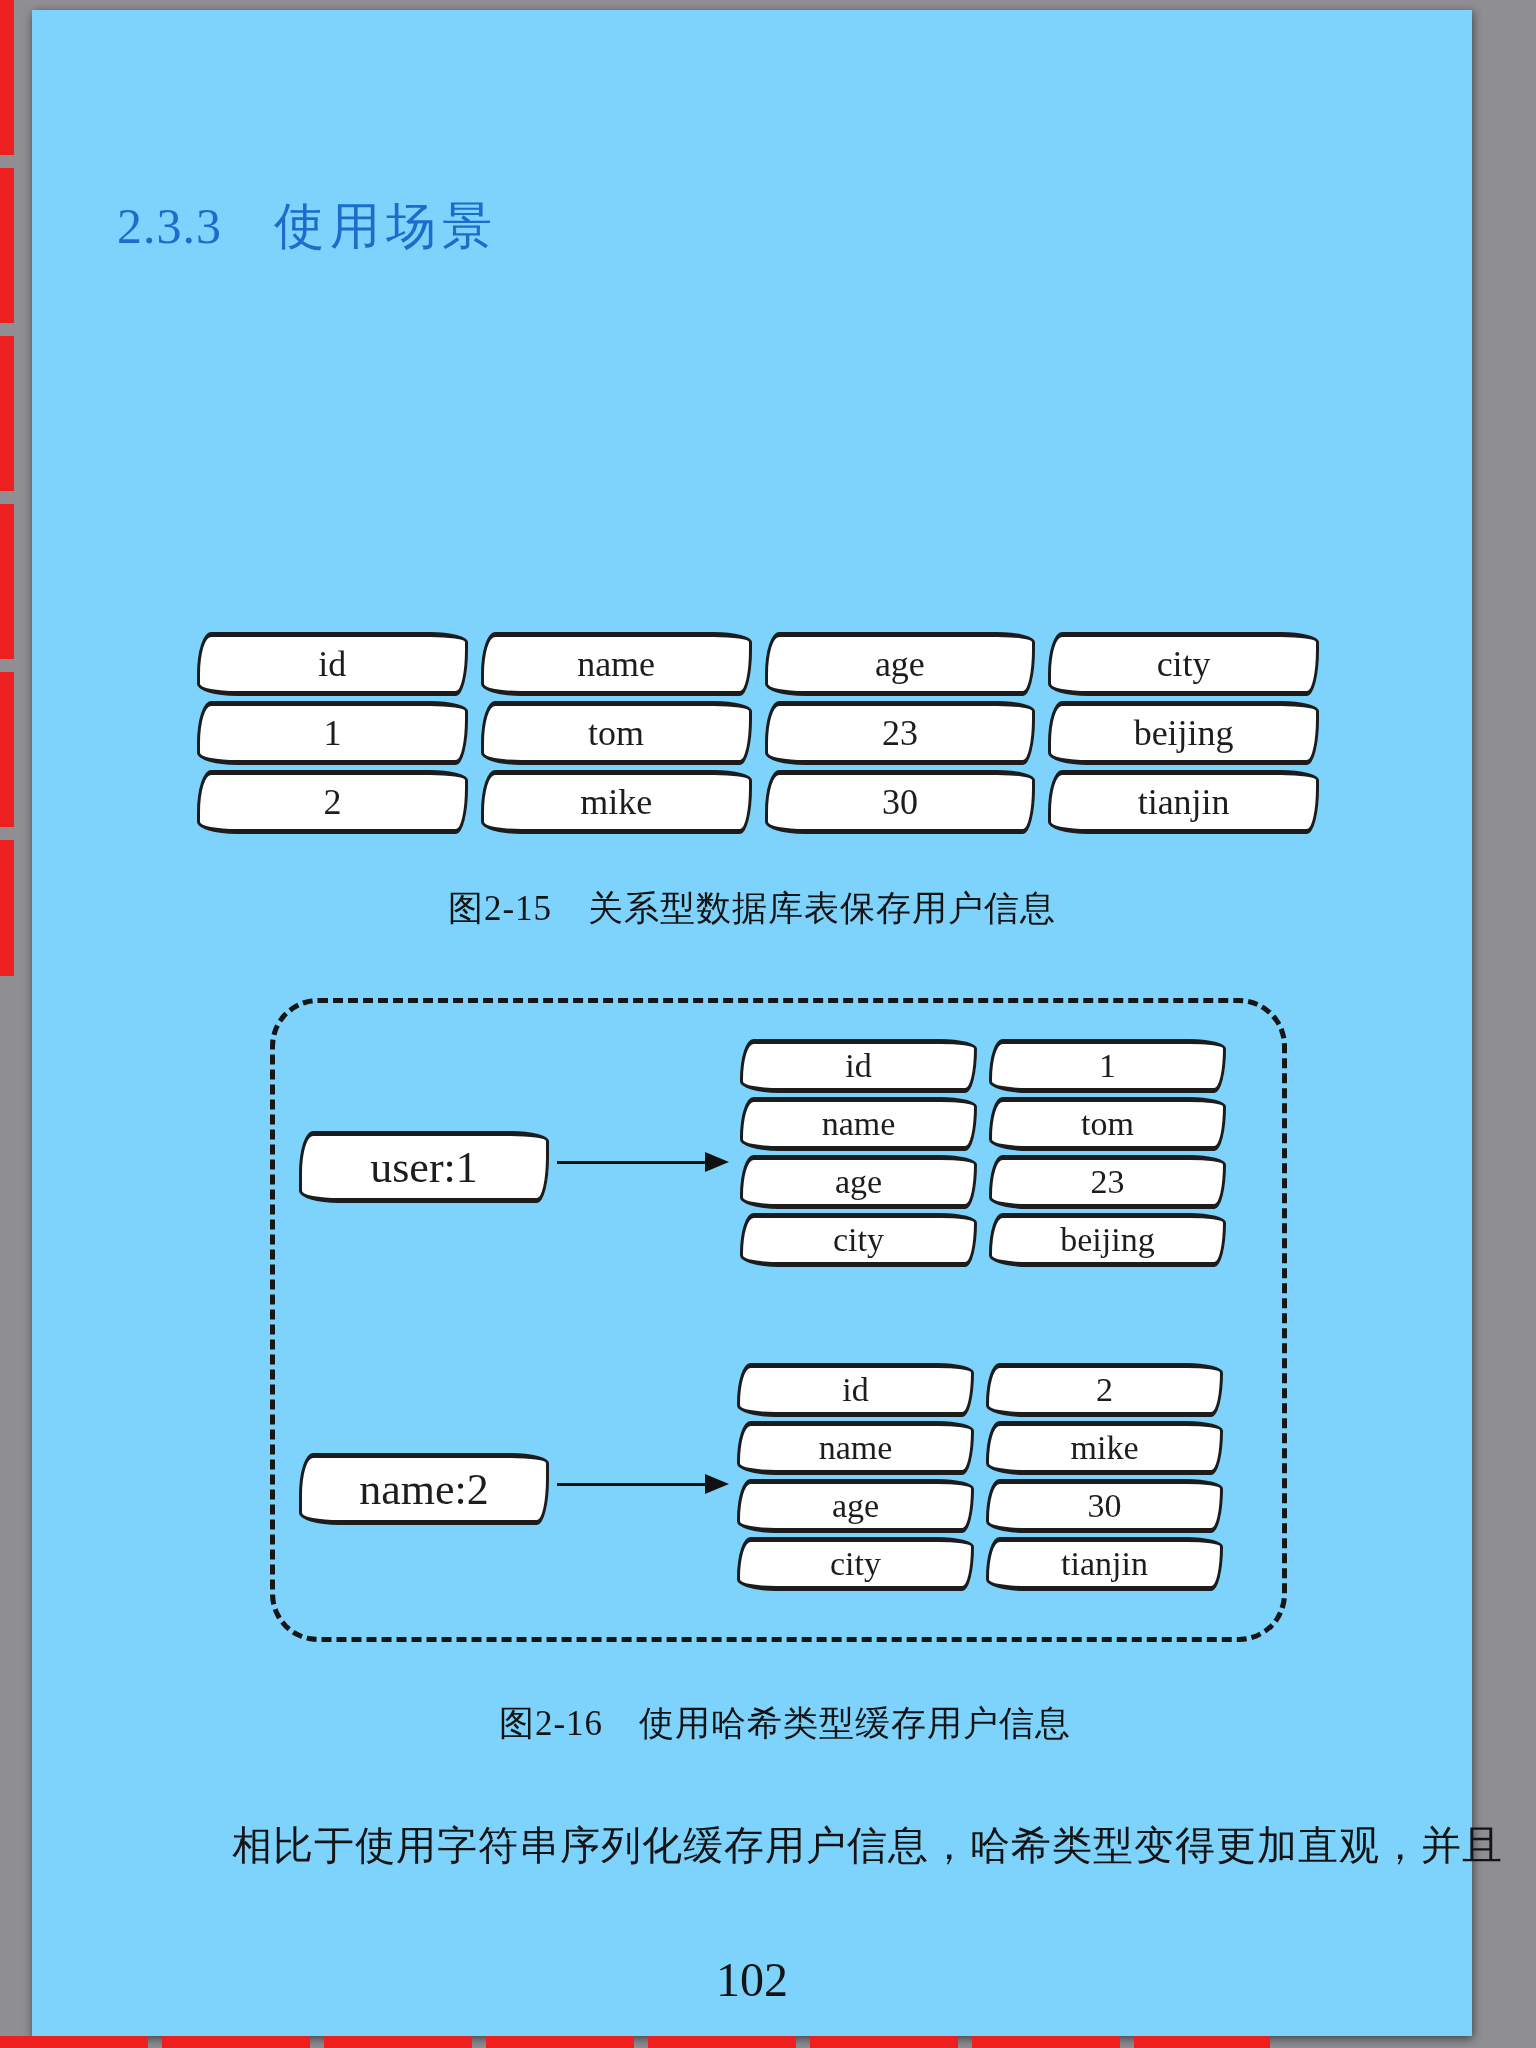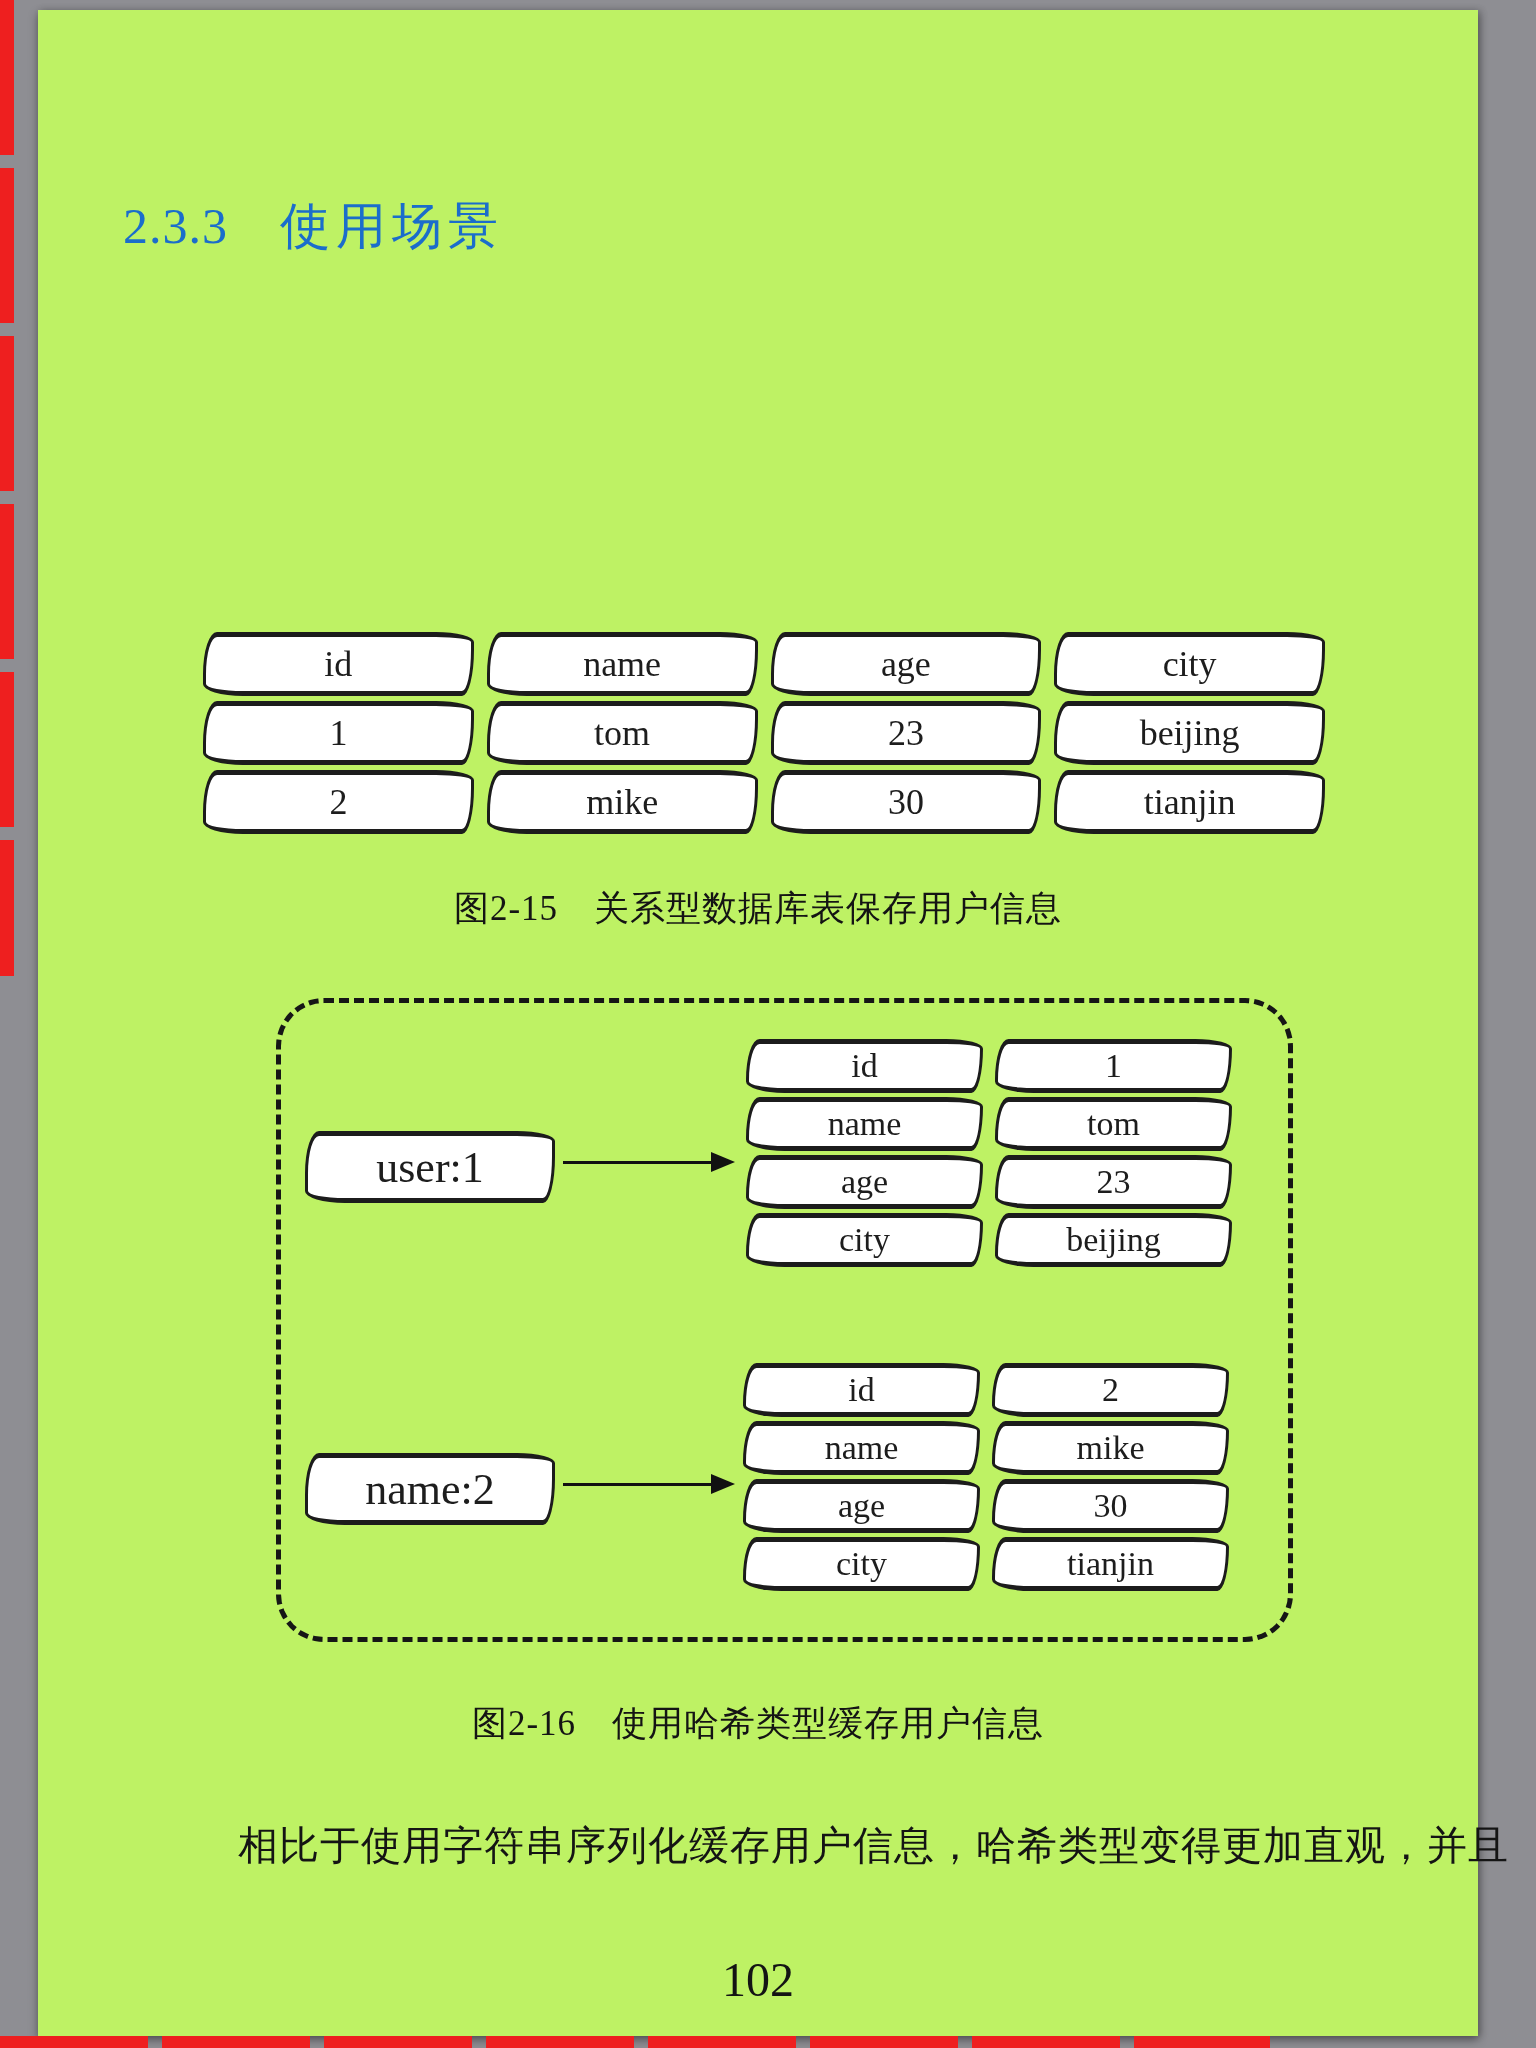--- a/index.html
+++ b/index.html
@@ -1,19 +1,19 @@
 <!DOCTYPE html>
 <html><head>
 <meta charset="utf-8">
 <style>
   html,body{margin:0;padding:0;background:#8e8e93;}
   #stage{position:relative;width:1536px;height:2048px;background:#8e8e93;overflow:hidden;
          font-family:"Liberation Serif","DejaVu Serif",serif;}
   
-  #page{position:absolute;left:38px;top:10px;width:1440px;height:2026px;background:#bef264;
+  #page{position:absolute;left:32px;top:10px;width:1440px;height:2026px;background:#7dd3fc;
         box-shadow:0 4px 9px rgba(0,0,0,.38),3px 0 7px rgba(0,0,0,.18);}
   
   .red-edge-left{position:absolute;left:0;top:0;width:14px;height:976px;
         background:repeating-linear-gradient(to bottom,#ee1f1f 0 155px,transparent 155px 168px);}
   .red-edge-bottom{position:absolute;left:0;top:2036px;width:1270px;height:12px;
         background:repeating-linear-gradient(to right,#ee1f1f 0 148px,transparent 148px 162px);}
 
   .abs{position:absolute;}
   .heading{left:85px;top:183px;font-size:50px;color:#1b6dcb;white-space:nowrap;}
   .heading .num{letter-spacing:1px;}
@@ -115,21 +115,21 @@
           <div class="cell sketch">30</div>
         </div>
         <div class="frow">
           <div class="cell sketch">city</div>
           <div class="cell sketch">tianjin</div>
         </div>
       </div>
 
     </div>
 
-    <div class="abs caption" style="top:1690px;">图2-16　使用哈希类型缓存用户信息</div>
+    <div class="abs caption" style="top:1690px;margin-left:33px;">图2-16　使用哈希类型缓存用户信息</div>
 
     <div class="abs body-line" style="left:200px;top:1808px;">相比于使用字符串序列化缓存用户信息，哈希类型变得更加直观，并且</div>
 
     <div class="abs pagenum">102</div>
 
   </div>
 
   <div class="red-edge-left"></div>
   <div class="red-edge-bottom"></div>
 

